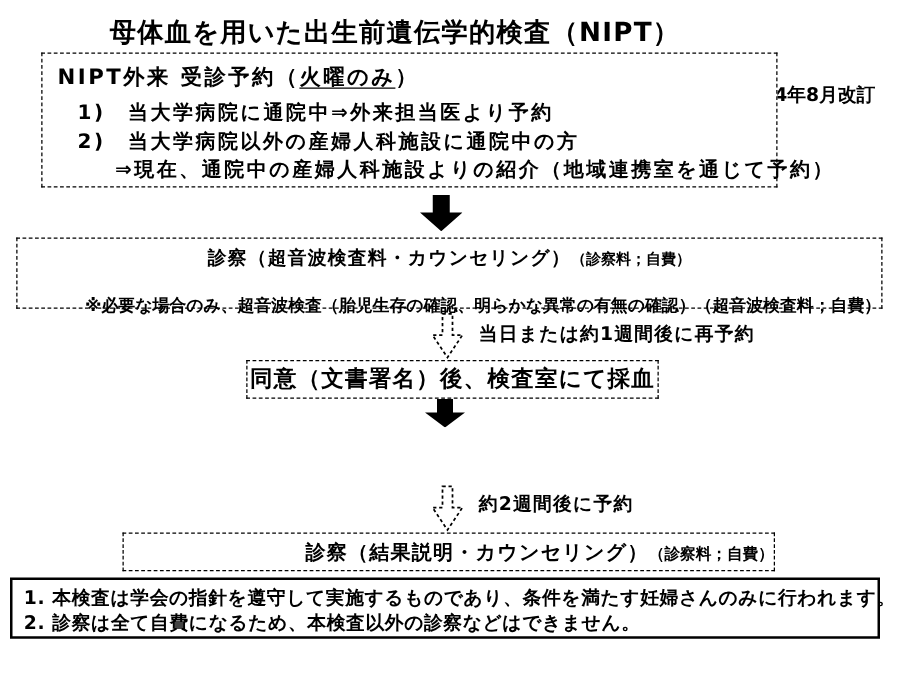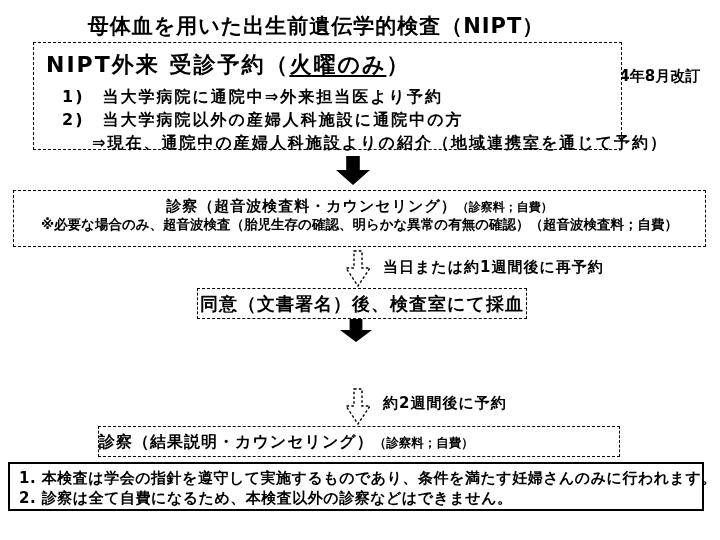--- a/index.html
+++ b/index.html
@@ -14,52 +14,52 @@
 
   
   .title-row { position: absolute; top: 12px; left: 0; width: 632px; text-align: center; font-size: 21px; letter-spacing: 1px; white-space: nowrap; }
   .revision { position: absolute; top: 24px; left: 588px; font-size: 15px; letter-spacing: 0; margin-top: 43px; }
 
   
   .dbox { position: absolute; border: 1px dashed #000; background: #fff; box-sizing: border-box; }
 
   
   .box-reserve { left: 33px; top: 42px; width: 589px; height: 108px; padding: 7px 12px; }
-  .box-reserve .head { font-size: 22px; letter-spacing: 2px; margin-bottom: 5px; white-space: nowrap; }
+  .box-reserve .head { font-size: 17px; letter-spacing: 2px; margin-bottom: 5px; white-space: nowrap; }
   .box-reserve .head .ul { text-decoration: underline; text-underline-offset: 3px; }
   .box-reserve .item { font-size: 16px; letter-spacing: 2px; line-height: 23px; white-space: nowrap; margin-left: 16px; }
   .box-reserve .item.indent { padding-left: 30px; text-align: right; }
 
   
   .solid-arrow { position: absolute; background: #000; clip-path: polygon(30% 0, 70% 0, 70% 48%, 100% 48%, 50% 100%, 0 48%, 30% 48%); }
   .arrow1 { left: 336px; top: 156px; width: 34px; height: 29px; }
   .arrow2 { left: 340px; top: 319px; width: 32px; height: 23px; }
 
   
   .box-exam1 { left: 13px; top: 190px; width: 693px; height: 57px; text-align: center; padding-top: 6px; }
   .box-exam1 .l1 { font-size: 15px; letter-spacing: 1px; white-space: nowrap; }
   .box-exam1 .l1 .fee { font-size: 12px; letter-spacing: 0; }
-  .box-exam1 .l2 { font-size: 13.5px; margin-top: 0; white-space: nowrap; letter-spacing: 0; }
+  .box-exam1 .l2 { font-size: 13.5px; margin-top: 20px; white-space: nowrap; letter-spacing: 0; text-align: right; }
 
   
   .darrow { position: absolute; }
   .darrow1 { left: 344px; top: 250px; }
   .darrow2 { left: 344px; top: 388px; }
   .flow-label { position: absolute; font-size: 15px; letter-spacing: 1px; white-space: nowrap; }
   .label-rebook { left: 383px; top: 258px; }
   .label-wait2w { left: 383px; top: 394px; }
 
   
   .box-consent { left: 197px; top: 288px; width: 330px; height: 31px; text-align: center; font-size: 18px; line-height: 29px; letter-spacing: 1px; white-space: nowrap; }
 
   
   .box-payment { left: 212px; top: 343px; width: 300px; height: 35px; text-align: center; font-size: 18px; line-height: 33px; letter-spacing: 1px; white-space: nowrap; }
 
   
-  .box-exam2 { left: 98px; top: 426px; width: 522px; height: 31px; text-align: left; font-size: 16px; line-height: 29px; letter-spacing: 1px; white-space: nowrap; }
+  .box-exam2 { left: 98px; top: 426px; width: 522px; height: 31px; text-align: right; font-size: 16px; line-height: 29px; letter-spacing: 1px; white-space: nowrap; }
   .box-exam2 .fee { font-size: 12.5px; letter-spacing: 0; }
 
   
   .notes { position: absolute; left: 8px; top: 462px; width: 696px; height: 49px; border: 2px solid #000; box-sizing: border-box; padding: 4px 9px; }
   .notes .nline { font-size: 15px; line-height: 20px; white-space: nowrap; letter-spacing: 0.5px; }
 </style>
 </head>
 <body>
 
 <div class="stage">

